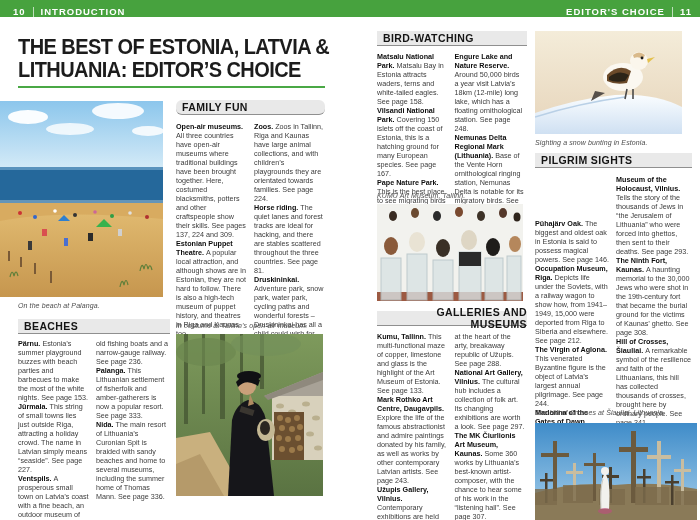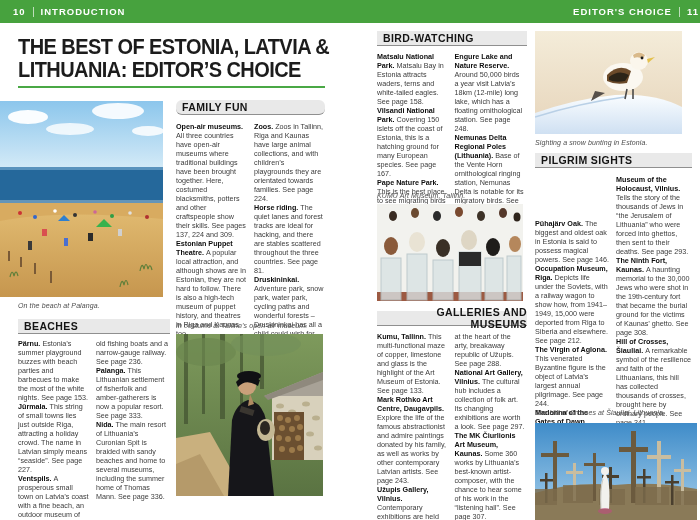--- a/index.html
+++ b/index.html
@@ -1,23 +1,23 @@
 <!DOCTYPE html>
 <html><head>
 <meta charset="utf-8">
 <style>
   html,body{margin:0;padding:0;background:#fff;}
   #spread{position:relative;width:700px;height:520px;background:#fff;overflow:hidden;
           font-family:"Liberation Sans",sans-serif;}
   
-  .topbar{position:absolute;left:0;top:0;width:700px;height:23px;background:#47a23e;}
+  .topbar{position:absolute;left:0;top:0;width:700px;height:17px;background:#47a23e;}
   .topbar .side{position:absolute;top:0;height:23px;display:flex;align-items:center;gap:7px;
                 color:#fff;font-size:9.5px;font-weight:bold;letter-spacing:1px;}
   .topbar .left{left:13px;}
-  .topbar .right{right:1px;align-items:center;}
+  .topbar .right{right:8px;align-items:center;}
   .topbar .sep{width:1px;height:10px;background:rgba(255,255,255,.65);}
   
   .title{position:absolute;left:18px;top:36px;color:#1c1c1c;font-weight:bold;
          font-size:21.5px;line-height:23px;letter-spacing:-0.6px;transform:scaleX(.93);transform-origin:left top;white-space:nowrap;}
   .title-rule{position:absolute;left:18px;top:86px;width:307px;height:2px;background:#4aa845;}
   
   .secbar{position:absolute;height:15px;background:#e9e9e9;border-bottom:1px solid #8f8f8f;
           display:flex;align-items:center;color:#141414;font-weight:bold;font-size:10.5px;
           letter-spacing:.4px;padding-left:6px;box-sizing:border-box;transform-origin:left top;text-align:right;}
   
@@ -204,21 +204,21 @@
 
   <div class="secbar" style="left:377px;top:31px;width:150px;">BIRD-WATCHING</div>
   <div class="cols" style="left:377px;top:52px;width:148px;">
     <div class="col" style="width:71px;">
         <span class="entry"><b>Matsalu National Park. </b>Matsalu Bay in Estonia attracts waders, terns and white-tailed eagles. See page 158.</span>
         <span class="entry"><b>Vilsandi National Park. </b>Covering 150 islets off the coast of Estonia, this is a hatching ground for many European species. See page 167.</span>
         <span class="entry"><b>Pape Nature Park. </b>This is the best place to see migrating birds in Latvia. See page 238.</span>
       </div>
     <div class="col" style="width:71px;">
         <span class="entry"><b>Engure Lake and Nature Reserve. </b>Around 50,000 birds a year visit Latvia’s 18km (12-mile) long lake, which has a floating ornithological station. See page 248.</span>
-        <span class="entry"><b>Nemunas Delta Regional Poles (Lithuania). </b>Base of the Vente Horn ornithological ringing station, Nemunas Delta is notable for its migratory birds. See page 337.</span>
+        <span class="entry"><b>Nemunas Delta Regional Mark (Lithuania). </b>Base of the Vente Horn ornithological ringing station, Nemunas Delta is notable for its migratory birds. See page 337.</span>
       </div>
   </div>
   <div class="caption" style="left:377px;top:192px;">KUMU Art Museum, Tallinn.</div>
 
   <div class="photo" style="left:377px;top:204px;width:146px;height:97px;">
     <svg width="146" height="97" viewBox="0 0 146 97">
       <rect x="0" y="0" width="146" height="97" fill="#f2f2ee"></rect>
       <rect x="0" y="88" width="146" height="9" fill="#9c5a42"></rect>
       <g>
         <ellipse cx="16" cy="12" rx="4" ry="5" fill="#3a2c22"></ellipse>

